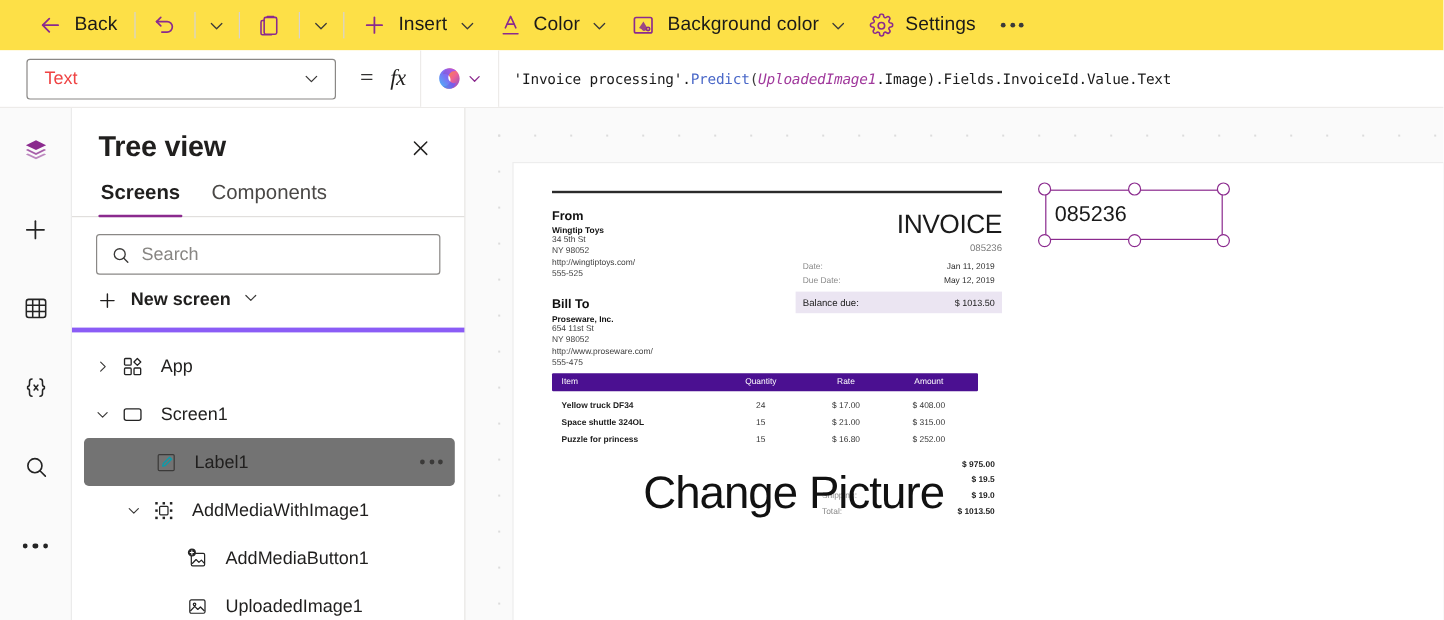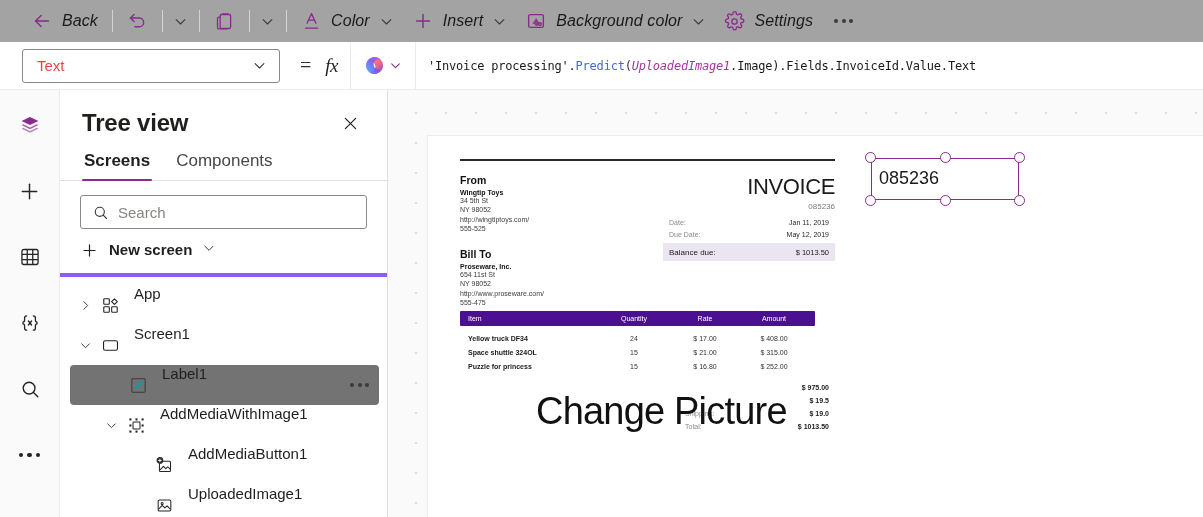--- a/index.html
+++ b/index.html
@@ -7,21 +7,21 @@
     width: 1203px; height: 517px;
     font-family: "Liberation Sans", sans-serif;
     background: #ffffff; overflow: hidden;
     -webkit-font-smoothing: antialiased;
   }
   .app { position: relative; width: 1203px; height: 517px; display: flex; flex-direction: column; }
 
   
   .cmdbar {
     height: 42px; min-height: 42px; display: flex; align-items: center;
-    padding-left: 22px; background: #a3a3a3; gap: 0; font-style: italic;
+    padding-left: 22px; background: #fde047; gap: 0;
   }
   .cbtn {
     display: flex; align-items: center; gap: 9px; height: 32px;
     padding: 0 9px; border-radius: 4px; cursor: pointer; color: #201f1e;
     font-size: 16px; white-space: nowrap;
   }
   .cbtn .lbl { font-size: 16px; color: #1b1a19; letter-spacing: .1px; }
   .chev { display: flex; align-items: center; justify-content: center;
           width: 26px; height: 30px; border-radius: 4px; cursor: pointer; }
   .sep { width: 1px; height: 22px; background: #d6d3d1; margin: 0 5px; }
@@ -115,21 +115,21 @@
     font-family: "Liberation Sans", sans-serif; width: 100%; background: transparent;
   }
   .searchbox input::placeholder { color: #888683; }
   .newscreen {
     display: flex; align-items: flex-start; gap: 10px; padding: 12px 20px 13px 20px;
     cursor: pointer; border-bottom: 4px solid #8b5cf6;
   }
   .newscreen .txt { font-size: 15px; font-weight: 600; color: #201f1e; }
   .tree { padding-top: 8px; flex: 1; overflow: hidden; }
   .trow {
-    display: flex; height: 40px; cursor: pointer;
+    display: flex; align-items: center; height: 40px; cursor: pointer;
     border-radius: 4px; margin: 0 8px 0 10px; padding-right: 10px; position: relative;
   }
   .trow.selected { background: #737373; }
   .tcaret { width: 22px; display: flex; align-items: center; justify-content: center;
             color: #3b3a39; flex: 0 0 22px; }
   .ticon { width: 28px; display: flex; align-items: center; justify-content: center;
            flex: 0 0 28px; color: #242424; }
   .tlabel { font-size: 15px; color: #201f1e; margin-left: 10px; white-space: nowrap; }
   .trowdots { margin-left: auto; display: flex; gap: 3.5px; align-items: center; }
   .trowdots i { width: 4px; height: 4px; border-radius: 50%; background: #3b3a39; }
@@ -254,40 +254,40 @@
     <div class="chev">
       <svg width="15" height="15" viewBox="0 0 24 24" fill="none" stroke="#3b3a39" stroke-width="1.7" stroke-linecap="round" stroke-linejoin="round">
           <path d="M5 9l7 7 7-7"></path>
         </svg>
     </div>
 
     <div class="sep"></div>
 
     <div class="cbtn">
       <span class="icon purple">
+        <svg width="22" height="22" viewBox="0 0 24 24" fill="none" stroke="currentColor" stroke-width="1.6" stroke-linecap="round">
+            <path d="M12 5v14"></path>
+            <path d="M5 12h14"></path>
+          </svg>
+      </span>
+      <span class="lbl">Insert</span>
+      <svg width="15" height="15" viewBox="0 0 24 24" fill="none" stroke="#3b3a39" stroke-width="1.7" stroke-linecap="round" stroke-linejoin="round">
+          <path d="M5 9l7 7 7-7"></path>
+        </svg>
+    </div>
+
+    <div class="cbtn">
+      <span class="icon purple">
         <svg width="21" height="21" viewBox="0 0 24 24" fill="none" stroke="currentColor" stroke-width="1.5" stroke-linecap="round" stroke-linejoin="round">
             <path d="M7 14l5-11 5 11"></path>
             <path d="M8.8 10.4h6.4"></path>
             <path d="M5 19.5h14"></path>
           </svg>
       </span>
       <span class="lbl">Color</span>
-      <svg width="15" height="15" viewBox="0 0 24 24" fill="none" stroke="#3b3a39" stroke-width="1.7" stroke-linecap="round" stroke-linejoin="round">
-          <path d="M5 9l7 7 7-7"></path>
-        </svg>
-    </div>
-
-    <div class="cbtn">
-      <span class="icon purple">
-        <svg width="22" height="22" viewBox="0 0 24 24" fill="none" stroke="currentColor" stroke-width="1.6" stroke-linecap="round">
-            <path d="M12 5v14"></path>
-            <path d="M5 12h14"></path>
-          </svg>
-      </span>
-      <span class="lbl">Insert</span>
       <svg width="15" height="15" viewBox="0 0 24 24" fill="none" stroke="#3b3a39" stroke-width="1.7" stroke-linecap="round" stroke-linejoin="round">
           <path d="M5 9l7 7 7-7"></path>
         </svg>
     </div>
 
     <div class="cbtn">
       <span class="icon purple">
         <svg width="22" height="22" viewBox="0 0 24 24" fill="none" stroke="currentColor" stroke-width="1.5" stroke-linecap="round" stroke-linejoin="round">
             <rect x="4" y="5" width="16" height="14" rx="1.6"></rect>
             <path d="M8.2 14.6l4-6 2.6 4.3a2.6 2.6 0 1 1-4.4 2.6z" fill="currentColor" stroke="none" opacity=".85"></path>

